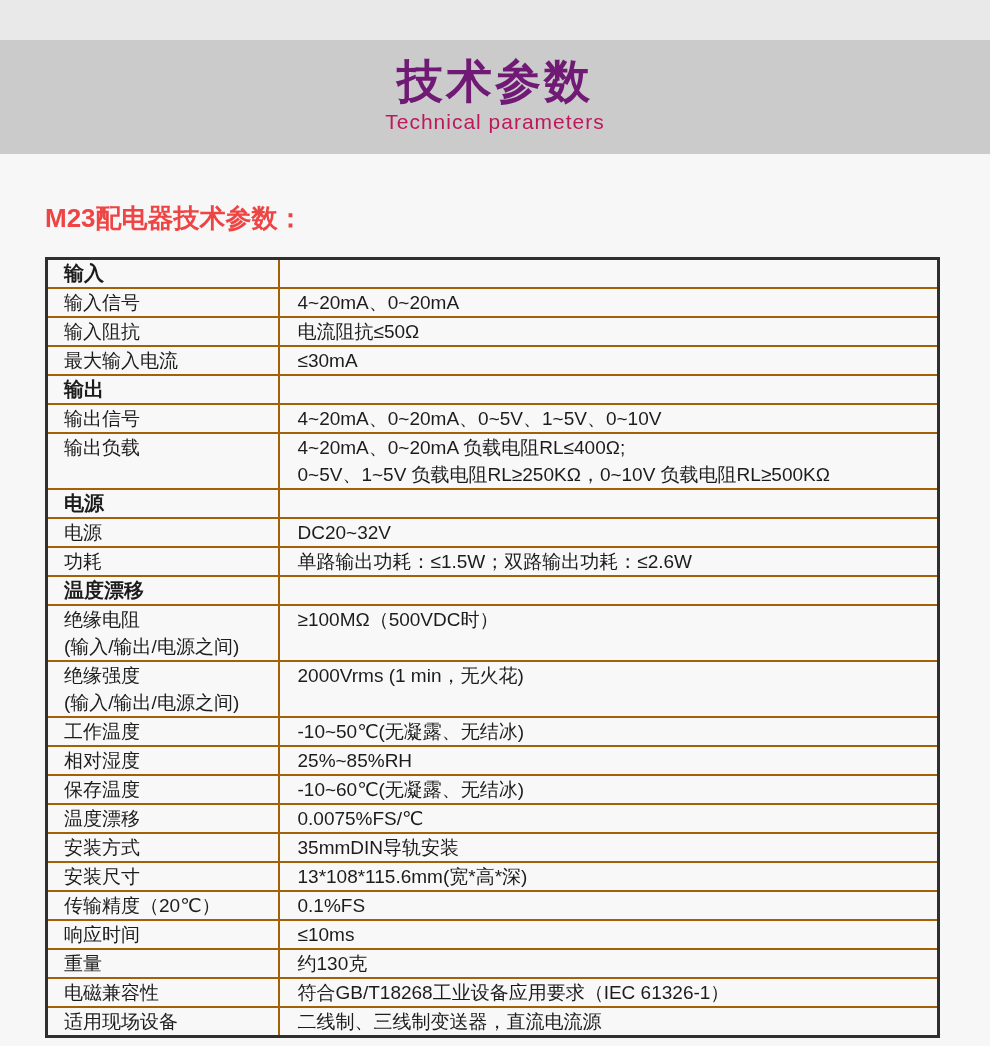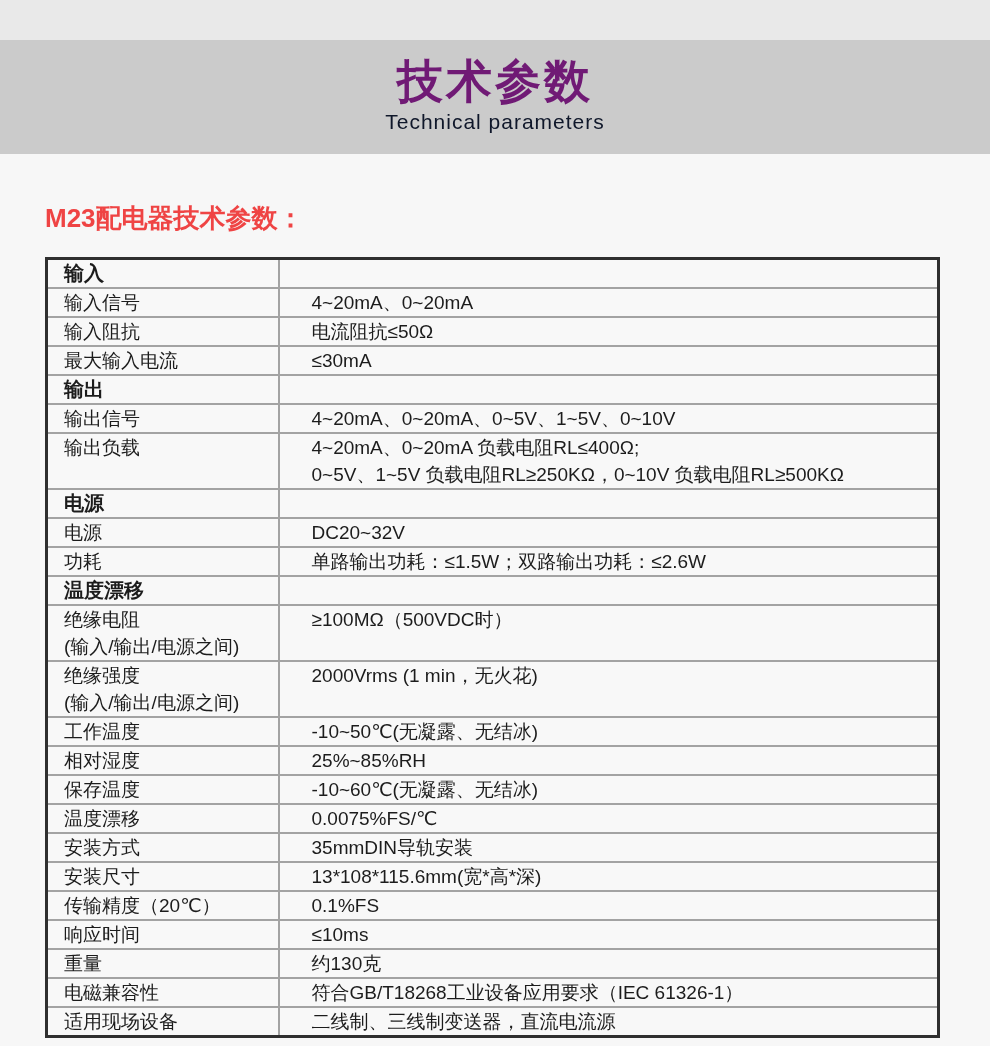--- a/index.html
+++ b/index.html
@@ -20,21 +20,21 @@
   }
   .page-title {
     font-size: 46px;
     font-weight: bold;
     color: #701a75;
     letter-spacing: 3px;
     line-height: 54px;
   }
   .page-subtitle {
     font-size: 21px;
-    color: #0f172a;
+    color: #be185d;
     letter-spacing: 1px;
     line-height: 24px;
     margin-top: 2px;
   }
 
   .content { padding: 48px 53px 0 45px; }
 
   .section-heading {
     font-size: 26px;
     font-weight: 600;
@@ -46,31 +46,31 @@
     margin-top: 23px;
     width: 892px;
     border-collapse: collapse;
     table-layout: fixed;
     background: #f8f8f8;
     border: 3px solid #2f2f2f;
   }
   .spec-table col.c-label { width: 232px; }
   .spec-table col.c-value { width: 660px; }
   .spec-table td {
-    border: 2px solid #a3a3a3;
+    border: 2px solid #a16207;
     font-size: 19px;
     line-height: 27px;
     height: 27px;
     vertical-align: top;
     padding: 0;
     white-space: nowrap;
     overflow: hidden;
   }
   .spec-table td.label-cell { padding-left: 16px; }
-  .spec-table td.value-cell { padding-left: 32px; }
+  .spec-table td.value-cell { padding-left: 18px; }
   .spec-table tr.tall td { height: 54px; margin-top: 26px; }
   .spec-table tr.section-row td.label-cell {
     font-weight: bold;
     font-size: 20px;
   }
 </style>
 </head>
 <body>
 
 <div class="top-strip"></div>

